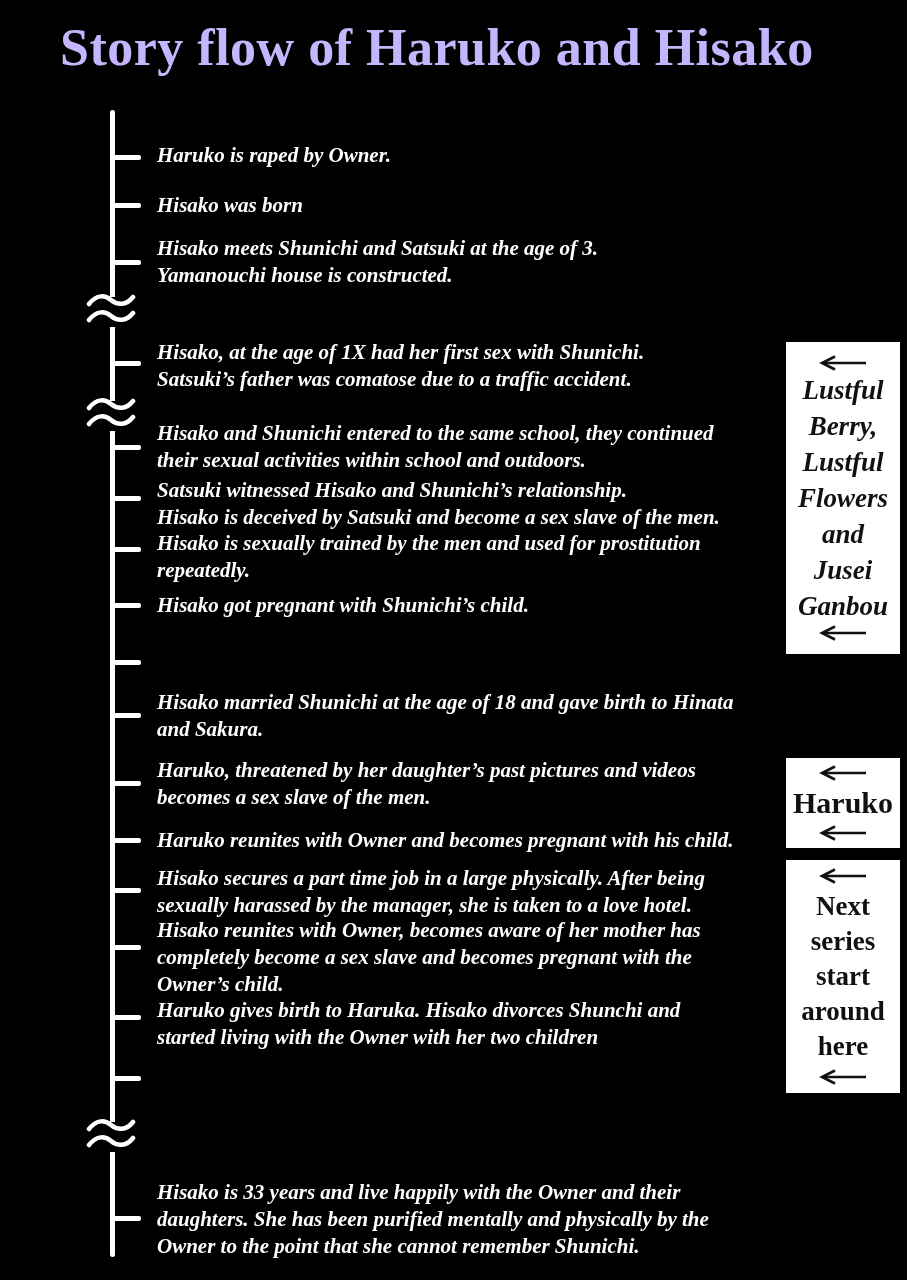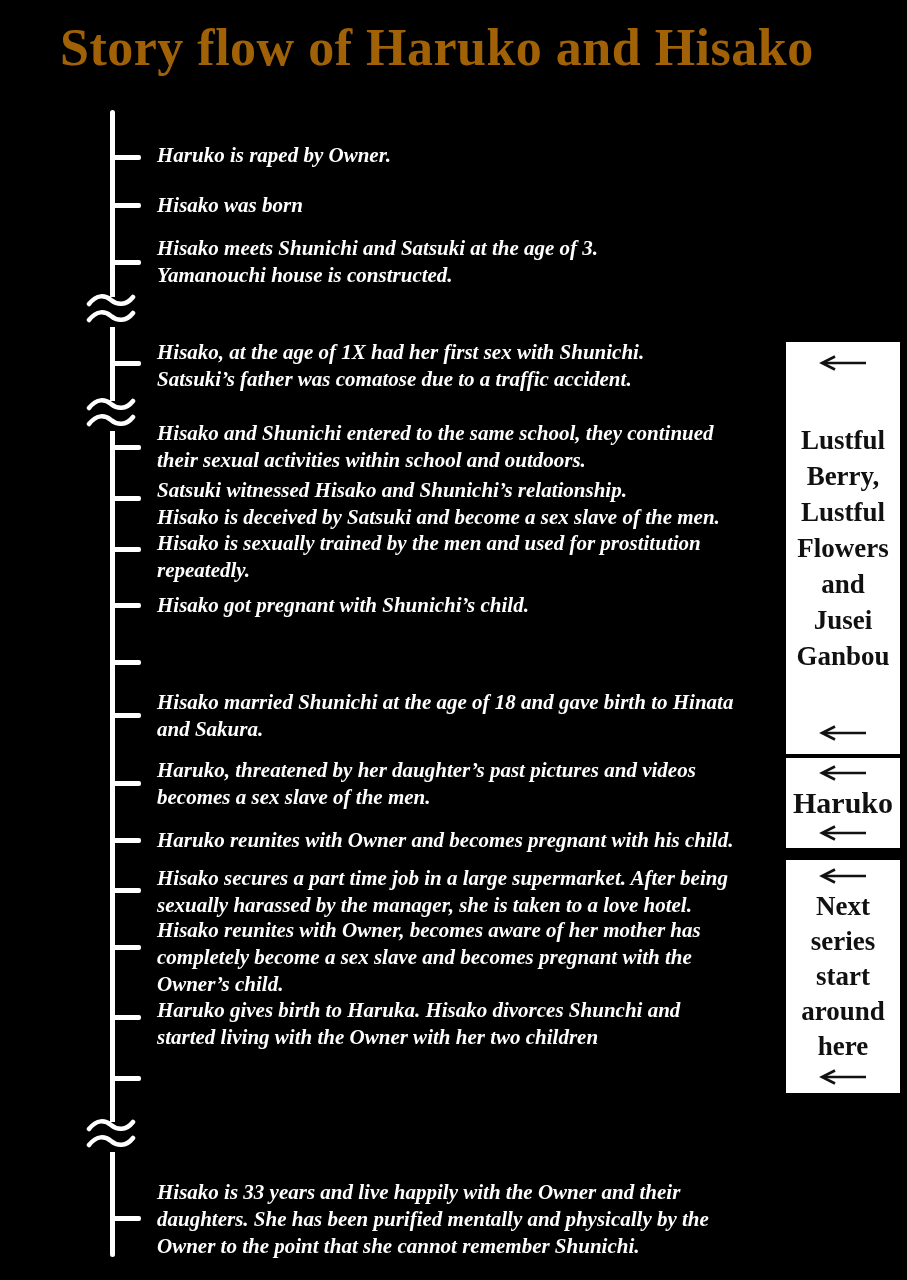--- a/index.html
+++ b/index.html
@@ -6,21 +6,21 @@
   .canvas{
     position:relative;
     width:907px;height:1280px;
     background:#000;
     overflow:hidden;
     font-family:"Liberation Serif", serif;
   }
   .title{
     position:absolute;left:60px;top:18px;
     margin:0;
-    font-size:52px;font-weight:bold;color:#a16207;
+    font-size:52px;font-weight:bold;color:#c4b5fd;
     letter-spacing:0.5px;
     white-space:nowrap;
   }
   .tl-line{
     position:absolute;left:110px;top:110px;
     width:5px;height:1147px;background:#fff;border-radius:3px;
   }
   .tick{
     position:absolute;left:112px;width:29px;height:5px;
     background:#fff;border-radius:2px;
@@ -40,21 +40,21 @@
   .break svg.w2{top:12px;}
   .note{
     position:absolute;left:786px;width:114px;
     background:#fff;color:#111;
     display:flex;flex-direction:column;align-items:center;justify-content:space-between;
     box-sizing:border-box;
   }
   .note-label{
     font-weight:bold;text-align:center;white-space:pre-line;color:#111;
   }
-  .note1{top:342px;height:412px;padding:12px 0;}
+  .note1{top:342px;height:312px;padding:12px 0;font-style:italic;}
   .note1 .note-label{font-size:27px;line-height:36px;}
   .note2{top:758px;height:90px;padding:6px 0;}
   .note2 .note-label{font-size:30px;line-height:32px;}
   .note3{top:860px;height:233px;padding:7px 0;}
   .note3 .note-label{font-size:27px;line-height:35px;}
   .arrow{flex:0 0 auto;}
 </style>
 </head>
 <body>
 
@@ -118,21 +118,21 @@
   <div class="entry" style="top:477px">Satsuki witnessed Hisako and Shunichi’s relationship.
 Hisako is deceived by Satsuki and become a sex slave of the men.</div>
   <div class="entry" style="top:530px">Hisako is sexually trained by the men and used for prostitution
 repeatedly.</div>
   <div class="entry" style="top:592px">Hisako got pregnant with Shunichi’s child.</div>
   <div class="entry" style="top:689px">Hisako married Shunichi at the age of 18 and gave birth to Hinata
 and Sakura.</div>
   <div class="entry" style="top:757px">Haruko, threatened by her daughter’s past pictures and videos
 becomes a sex slave of the men.</div>
   <div class="entry" style="top:827px">Haruko reunites with Owner and becomes pregnant with his child.</div>
-  <div class="entry" style="top:865px">Hisako secures a part time job in a large supermarket. After being
+  <div class="entry" style="top:865px">Hisako secures a part time job in a large physically. After being
 sexually harassed by the manager, she is taken to a love hotel.</div>
   <div class="entry" style="top:997px">Haruko gives birth to Haruka. Hisako divorces Shunchi and
 started living with the Owner with her two children</div>
   <div class="entry" style="top:917px">Hisako reunites with Owner, becomes aware of her mother has
 completely become a sex slave and becomes pregnant with the
 Owner’s child.</div>
   <div class="entry" style="top:1179px">Hisako is 33 years and live happily with the Owner and their
 daughters. She has been purified mentally and physically by the
 Owner to the point that she cannot remember Shunichi.</div>
 

